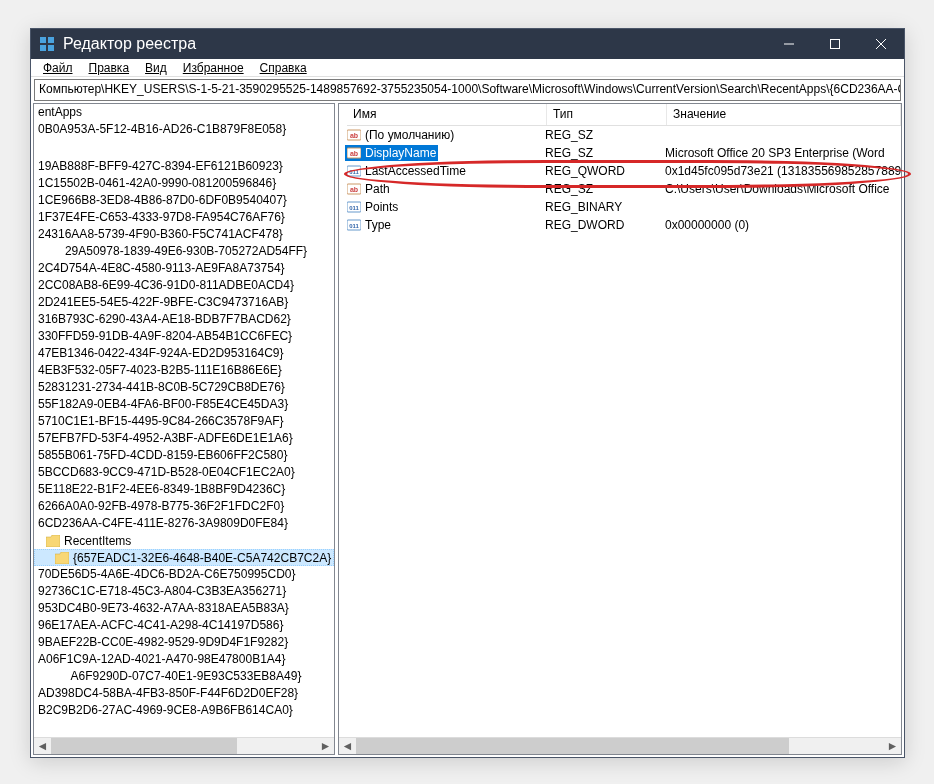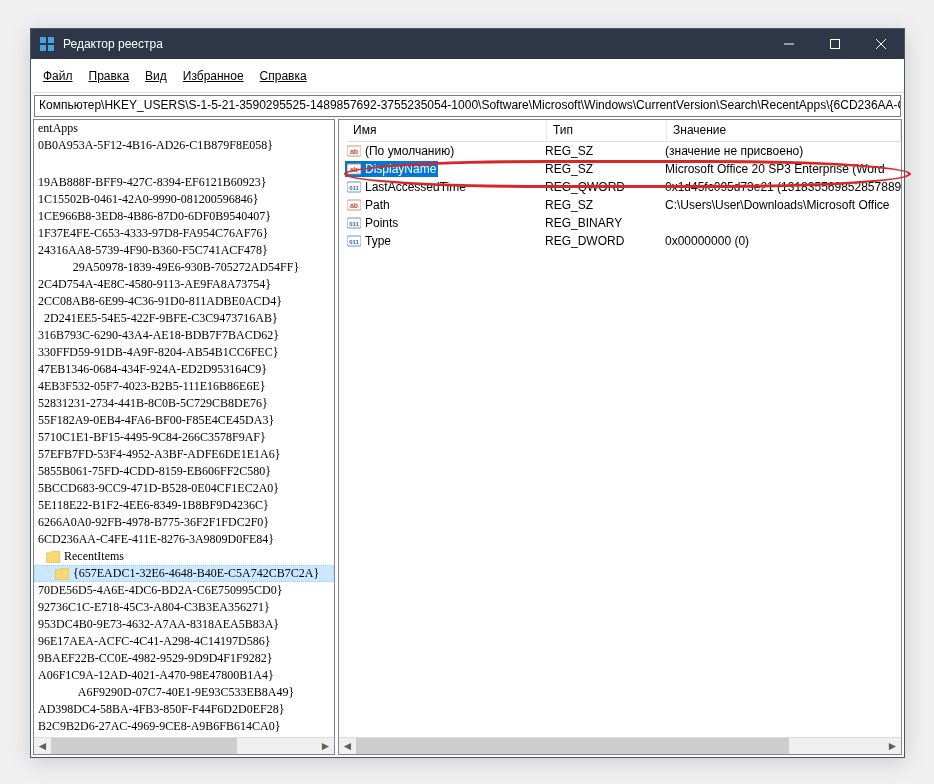--- a/index.html
+++ b/index.html
@@ -23,30 +23,30 @@
   display: flex;
   align-items: center;
   padding-left: 8px;
 }
 .titlebar-icon {
   width: 16px; height: 16px;
   margin-right: 8px;
   display: flex; align-items: center; justify-content: center;
 }
 .titlebar-icon svg { width: 14px; height: 14px; }
-.titlebar-title { font-size: 12px; flex: 1; }
+.titlebar-title { font-size: 16px; flex: 1; }
 .titlebar-buttons { display: flex; }
 .titlebar-btn {
   width: 46px; height: 30px;
   display: flex; align-items: center; justify-content: center;
   color: #fff;
 }
 
 .menubar {
-  height: 34px;
+  height: 18px;
   background: #fff;
   display: flex;
   align-items: center;
   padding: 0 4px;
   border-bottom: 1px solid #e0e0e0;
 }
 .menubar-item {
   padding: 2px 8px;
   font-size: 12px;
   cursor: default;
@@ -71,21 +71,20 @@
   padding: 0 2px 2px 2px;
 }
 
 .tree-panel {
   width: 302px;
   border: 1px solid #828790;
   background: #fff;
   display: flex;
   flex-direction: column;
   overflow: hidden;
-  font-family: Liberation Serif, serif;
 }
 .tree-body {
   flex: 1;
   overflow: hidden;
   padding: 0;
 }
 .tree-item {
   height: 17px;
   line-height: 17px;
   padding-left: 4px;
@@ -232,24 +231,24 @@
           <div class="tree-item " style="padding-left: 4px;">entApps</div>
           <div class="tree-item " style="padding-left: 4px;">0B0A953A-5F12-4B16-AD26-C1B879F8E058}</div>
           <div class="tree-item " style="padding-left: 4px; margin-top: 20px;">19AB888F-BFF9-427C-8394-EF6121B60923}</div>
           <div class="tree-item " style="padding-left: 4px;">1C15502B-0461-42A0-9990-081200596846}</div>
           <div class="tree-item " style="padding-left: 4px;">1CE966B8-3ED8-4B86-87D0-6DF0B9540407}</div>
           <div class="tree-item " style="padding-left: 4px;">1F37E4FE-C653-4333-97D8-FA954C76AF76}</div>
           <div class="tree-item " style="padding-left: 4px;">24316AA8-5739-4F90-B360-F5C741ACF478}</div>
           <div class="tree-item " style="padding-left: 4px; text-align: center;">29A50978-1839-49E6-930B-705272AD54FF}</div>
           <div class="tree-item " style="padding-left: 4px;">2C4D754A-4E8C-4580-9113-AE9FA8A73754}</div>
           <div class="tree-item " style="padding-left: 4px;">2CC08AB8-6E99-4C36-91D0-811ADBE0ACD4}</div>
-          <div class="tree-item " style="padding-left: 4px; margin-left: 6px;">2D241EE5-54E5-422F-9BFE-C3C9473716AB}</div>
+          <div class="tree-item " style="padding-left: 4px;">2D241EE5-54E5-422F-9BFE-C3C9473716AB}</div>
           <div class="tree-item " style="padding-left: 4px;">316B793C-6290-43A4-AE18-BDB7F7BACD62}</div>
           <div class="tree-item " style="padding-left: 4px;">330FFD59-91DB-4A9F-8204-AB54B1CC6FEC}</div>
-          <div class="tree-item " style="padding-left: 4px;">47EB1346-0684-434F-924A-ED2D953164C9}</div>
+          <div class="tree-item " style="padding-left: 4px;">47EB1346-0422-434F-924A-ED2D953164C9}</div>
           <div class="tree-item " style="padding-left: 4px;">4EB3F532-05F7-4023-B2B5-111E16B86E6E}</div>
           <div class="tree-item " style="padding-left: 4px;">52831231-2734-441B-8C0B-5C729CB8DE76}</div>
           <div class="tree-item " style="padding-left: 4px;">55F182A9-0EB4-4FA6-BF00-F85E4CE45DA3}</div>
           <div class="tree-item " style="padding-left: 4px;">5710C1E1-BF15-4495-9C84-266C3578F9AF}</div>
           <div class="tree-item " style="padding-left: 4px;">57EFB7FD-53F4-4952-A3BF-ADFE6DE1E1A6}</div>
           <div class="tree-item " style="padding-left: 4px;">5855B061-75FD-4CDD-8159-EB606FF2C580}</div>
           <div class="tree-item " style="padding-left: 4px;">5BCCD683-9CC9-471D-B528-0E04CF1EC2A0}</div>
           <div class="tree-item " style="padding-left: 4px;">5E118E22-B1F2-4EE6-8349-1B8BF9D4236C}</div>
           <div class="tree-item " style="padding-left: 4px;">6266A0A0-92FB-4978-B775-36F2F1FDC2F0}</div>
           <div class="tree-item " style="padding-left: 4px;">6CD236AA-C4FE-411E-8276-3A9809D0FE84}</div>
@@ -295,21 +294,20 @@
             <div class="list-cell col-name">
               <span class="col-name-inner">
                 <svg class="value-icon" viewBox="0 0 14 14">
                   <rect x="0" y="2" width="14" height="10" rx="1" fill="#fff" stroke="#c96" stroke-width="1"></rect>
                   <text x="7" y="10" font-size="7" text-anchor="middle" fill="#c44" font-weight="bold">ab</text>
                 </svg>
                 <span>(По умолчанию)</span>
               </span>
             </div>
             <div class="list-cell col-type">REG_SZ</div>
-            <div class="list-cell col-value">(значение не присвоено)</div>
           </div>
           <div class="list-row selected">
             <div class="list-cell col-name">
               <span class="col-name-inner">
                 <svg class="value-icon" viewBox="0 0 14 14">
                   <rect x="0" y="2" width="14" height="10" rx="1" fill="#fff" stroke="#c96" stroke-width="1"></rect>
                   <text x="7" y="10" font-size="7" text-anchor="middle" fill="#c44" font-weight="bold">ab</text>
                 </svg>
                 <span>DisplayName</span>
               </span>

